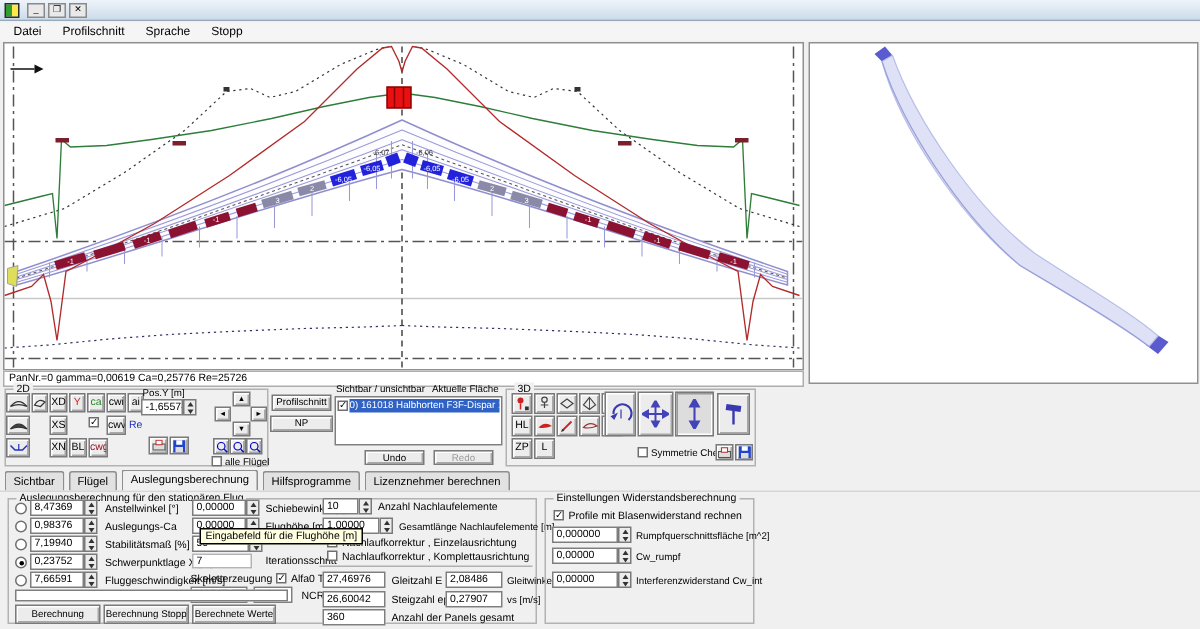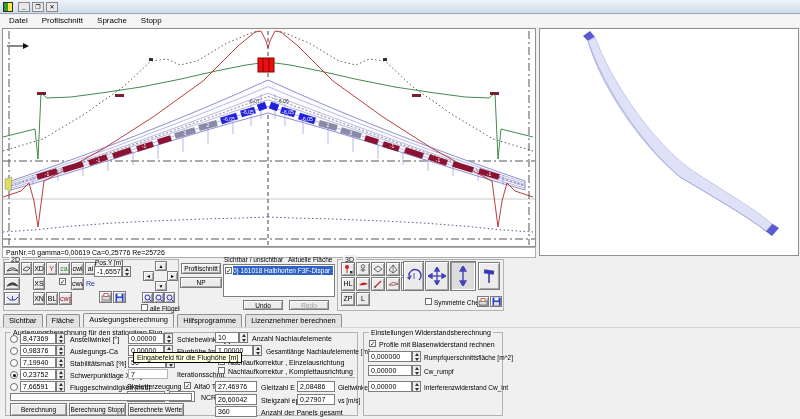--- a/index.html
+++ b/index.html
@@ -360,21 +360,21 @@
   <div class="btn ic abs" style="left:490px;top:296px;width:12px;height:11px">
       <svg width="9" height="9">
         <rect x="0.5" y="0.5" width="8" height="8" fill="#2244cc"></rect>
         <rect x="2.5" y="0.5" width="4" height="3" fill="#fff"></rect>
         <rect x="2" y="5" width="5" height="3.5" fill="#ddd"></rect>
       </svg>
     </div>
 
   <div class="tabs abs">
     <div class="tab">Sichtbar</div>
-    <div class="tab">Fläche</div>
+    <div class="tab">Flügel</div>
     <div class="tab active">Auslegungsberechnung</div>
     <div class="tab">Hilfsprogramme</div>
     <div class="tab">Lizenznehmer berechnen</div>
   </div>
   <div class="tabline abs"></div>
 
   <div class="gb abs" style="left:5px;top:332px;width:353px;height:84px">
     <span class="legend">Auslegungsberechnung für den stationären Flug</span>
   </div>
 

